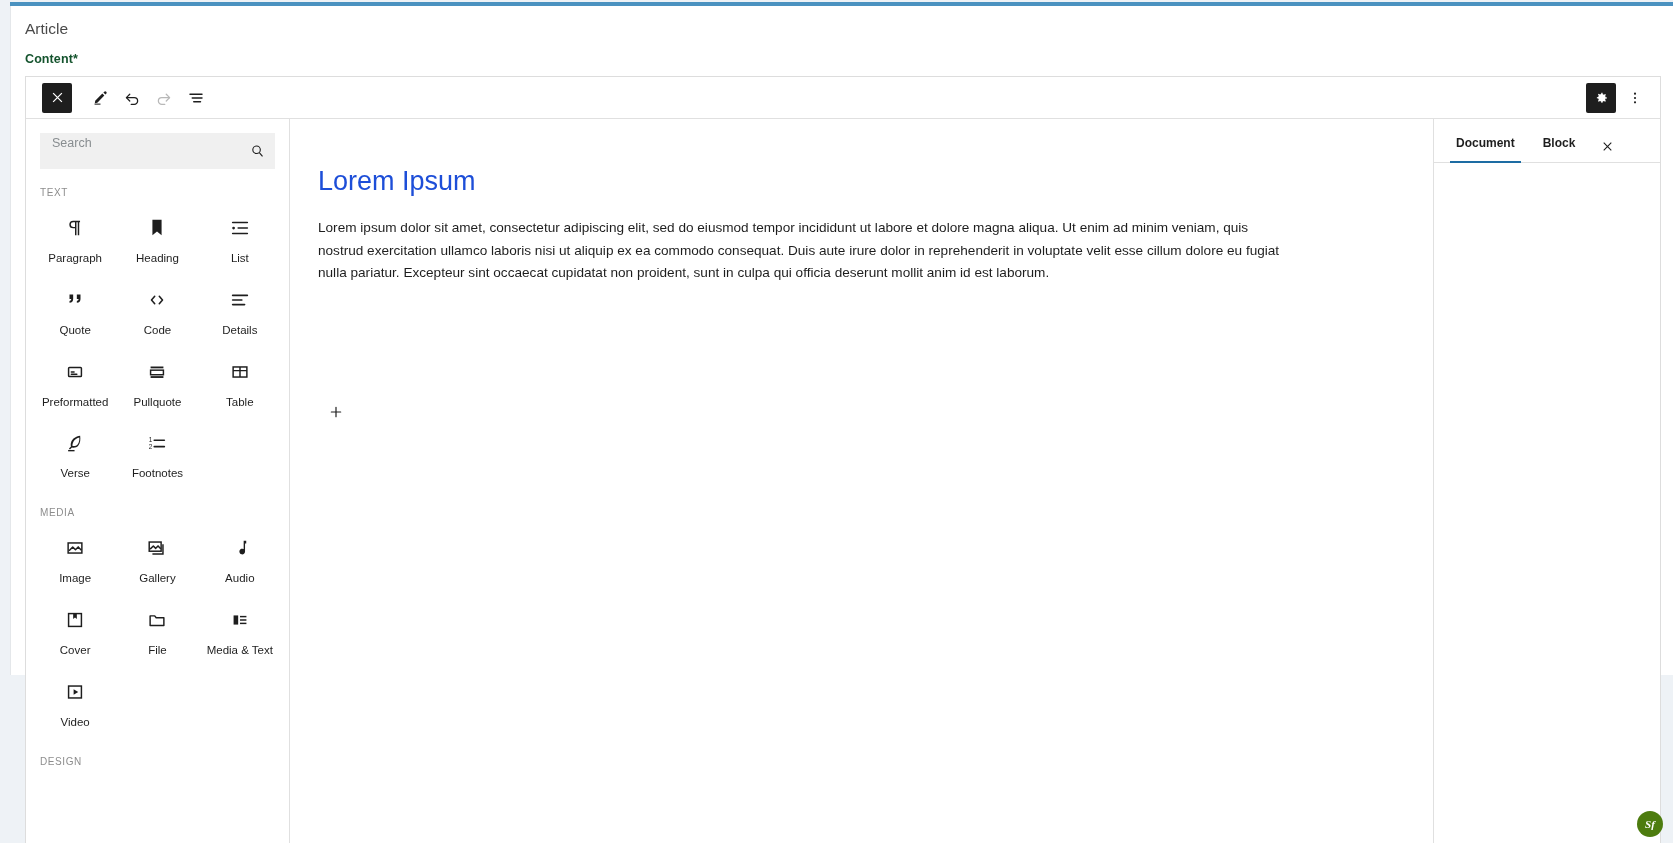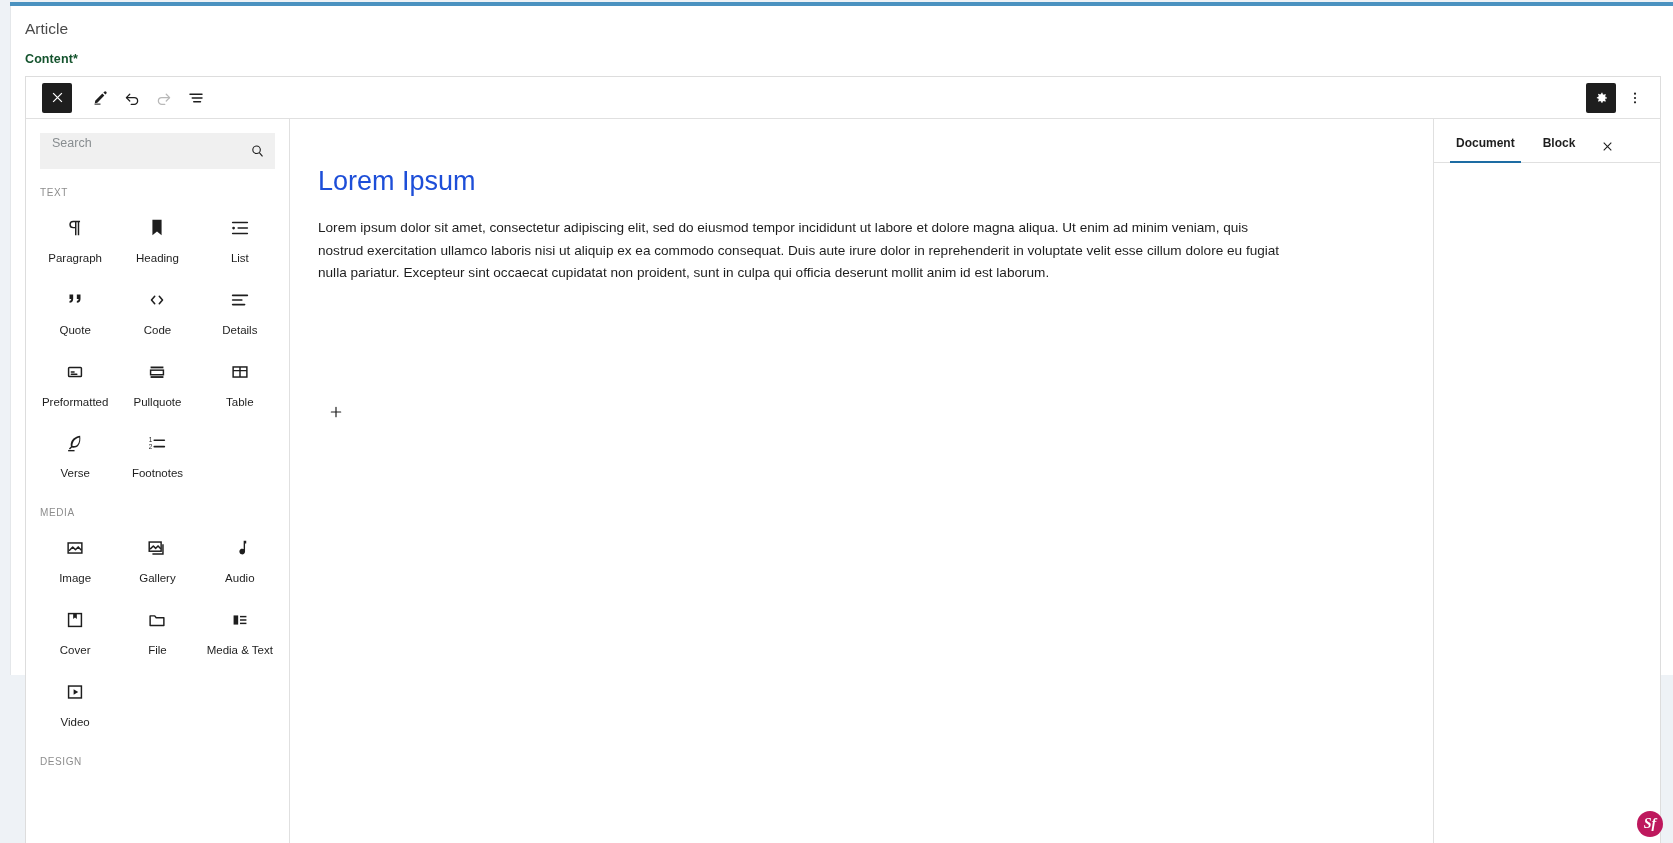--- a/index.html
+++ b/index.html
@@ -234,26 +234,26 @@
     cursor: pointer; color: #1e1e1e;
     background: none; border: none;
     margin-left: 4px;
   }
   
   .sf-badge {
     position: absolute;
     right: 10px; bottom: 6px;
     width: 26px; height: 26px;
     border-radius: 50%;
-    background: #be185d;
+    background: #4d7c0f;
     color: #ffffff;
     display: flex; align-items: center; justify-content: center;
     font-family: "Liberation Serif", serif;
     font-style: italic;
-    font-size: 14px;
+    font-size: 11px;
     font-weight: 700;
     z-index: 50;
   }
 </style>
 </head>
 <body>
 
 <div class="page">
 
   <div class="top-accent"></div>

